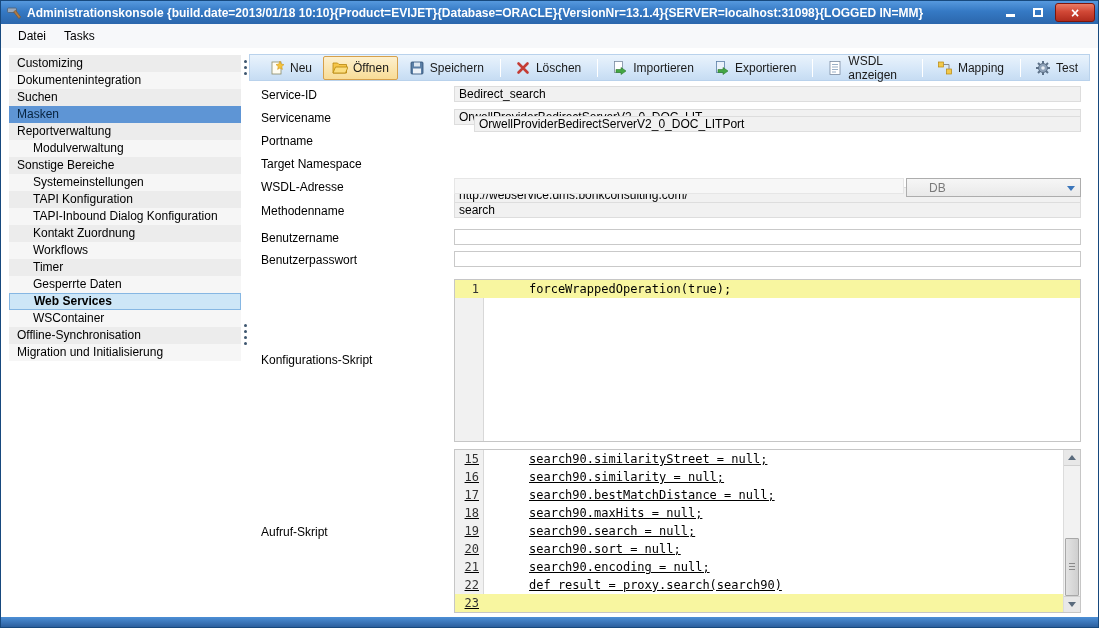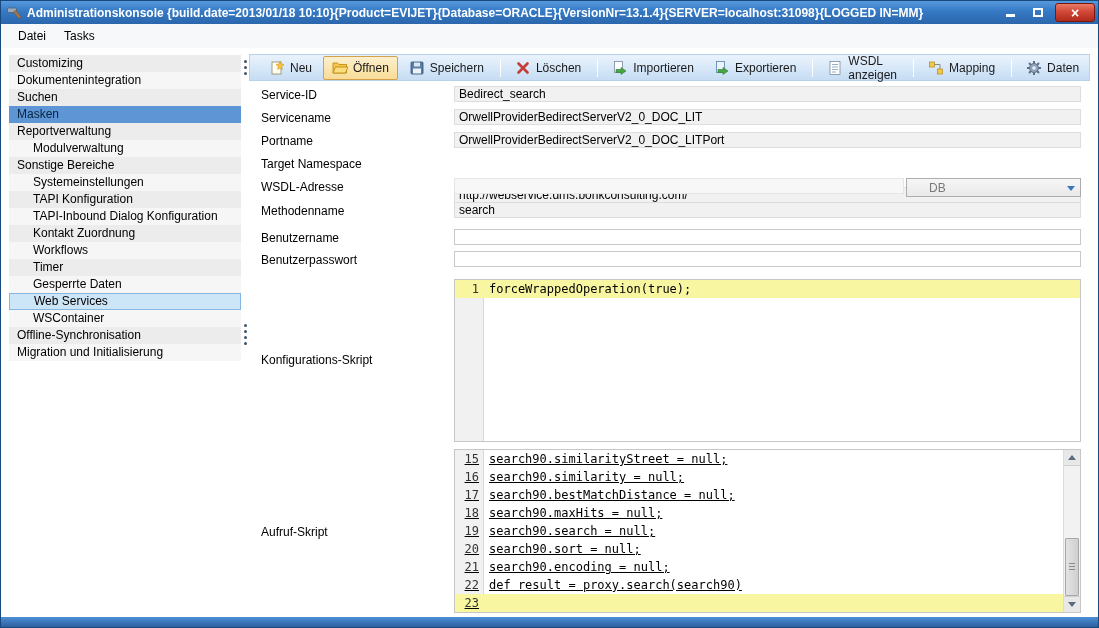--- a/index.html
+++ b/index.html
@@ -35,21 +35,21 @@
   .sidebar { position:absolute; left:8px; top:54px; width:232px; }
   .side-item {
     height:17px; line-height:17px; font-size:12px; color:#000;
     padding-left:8px; white-space:nowrap; overflow:hidden;
   }
   .side-item:nth-child(odd) { background:#ECECEC; }
   .side-item:nth-child(even) { background:#F6F6F6; }
   .side-item.lvl1 { padding-left:24px; }
   .side-item.cat-hl { background:#5E95D5 !important; color:#06233F; }
   .side-item.selected {
-    background:#CDE6F7 !important; border:1px solid #86B7E3; line-height:15px;
+    background:#CDE6F7 !important; border:1px solid #86B7E3; line-height:15px;font-weight:bold;
   }
   
   .splitter { position:absolute; left:241px; top:54px; width:7px; height:556px; }
   .grip { position:absolute; left:2px; width:3px; }
   .grip i { display:block; width:3px; height:3px; border-radius:50%; background:#3D566F; margin:3px 0; }
   
   .main { position:absolute; left:248px; top:47px; right:8px; bottom:10px; background:#fff; }
   
   .toolbar {
     position:absolute; top:6px; left:0; right:0; height:27px;
@@ -94,21 +94,21 @@
     font-family:"DejaVu Sans Mono", monospace; font-size:12px;
   }
   .gutter-strip {
     position:absolute; left:0; top:0; bottom:0; width:29px;
     background:#F1F1F1; border-right:1px solid #D8D8D8;
   }
   .code-line { position:absolute; left:0; height:18px; line-height:18px; display:flex; }
   .code-line .ln {
     width:29px; flex:0 0 auto; text-align:right; padding-right:5px; color:#333;
   }
-  .code-line .code { padding-left:5px; white-space:pre; color:#000; }
+  .code-line .code { padding-left:5px; white-space:pre; color:#000;margin-left:40px; }
   .code-line.hl { background:#F8F6A0; }
   .editor.with-scroll .code-line { right:17px;text-decoration:underline; }
   .editor.plain .code-line { right:0; }
   
   .vscroll {
     position:absolute; top:0; bottom:0; right:0; width:17px;
     background:#F2F2F2; border-left:1px solid #DCDCDC;
   }
   .sb-arrow { position:absolute; left:0; width:16px; height:16px; background:#E8E8E8; display:flex; align-items:center; justify-content:center; }
   .sb-arrow.up { top:0; border-bottom:1px solid #D0D0D0; }
@@ -267,32 +267,32 @@
               <line x1="1" y1="8" x2="4" y2="8"></line>
               <line x1="12" y1="8" x2="15" y2="8"></line>
               <line x1="3" y1="3" x2="5" y2="5"></line>
               <line x1="11" y1="11" x2="13" y2="13"></line>
               <line x1="13" y1="3" x2="11" y2="5"></line>
               <line x1="5" y1="11" x2="3" y2="13"></line>
             </g>
           <circle cx="8" cy="8" r="4.5" fill="#8FA3BA" stroke="#5C7087"></circle>
           <circle cx="8" cy="8" r="1.8" fill="#E8EEF5"></circle>
         </svg>
-        <span>Daten</span>
+        <span>Test</span>
       </div>
     </div>
 
     <div class="form-label" style="top:40px">Service-ID</div>
     <input class="form-input filled" style="top: 38px;" value="Bedirect_search">
 
     <div class="form-label" style="top:63px">Servicename</div>
     <input class="form-input filled" style="top: 61px;" value="OrwellProviderBedirectServerV2_0_DOC_LIT">
 
     <div class="form-label" style="top:86px">Portname</div>
-    <input class="form-input filled" style="top: 84px;" value="OrwellProviderBedirectServerV2_0_DOC_LITPort">
+    <input class="form-input filled" style="top: 68px; margin-left: 20px;" value="OrwellProviderBedirectServerV2_0_DOC_LITPort">
 
     <div class="form-label" style="top:109px">Target Namespace</div>
     <input class="form-input filled" style="top: 107px; margin-top: 32px;" value="http://webservice.dms.bonkconsulting.com/">
 
     <div class="form-label" style="top:132px">WSDL-Adresse</div>
     <input class="form-input disabled" style="top: 130px;" value="">
     <div class="dropdown" style="top:130px">
       <span>DB</span>
       <span class="dd-arrow"></span>
     </div>

